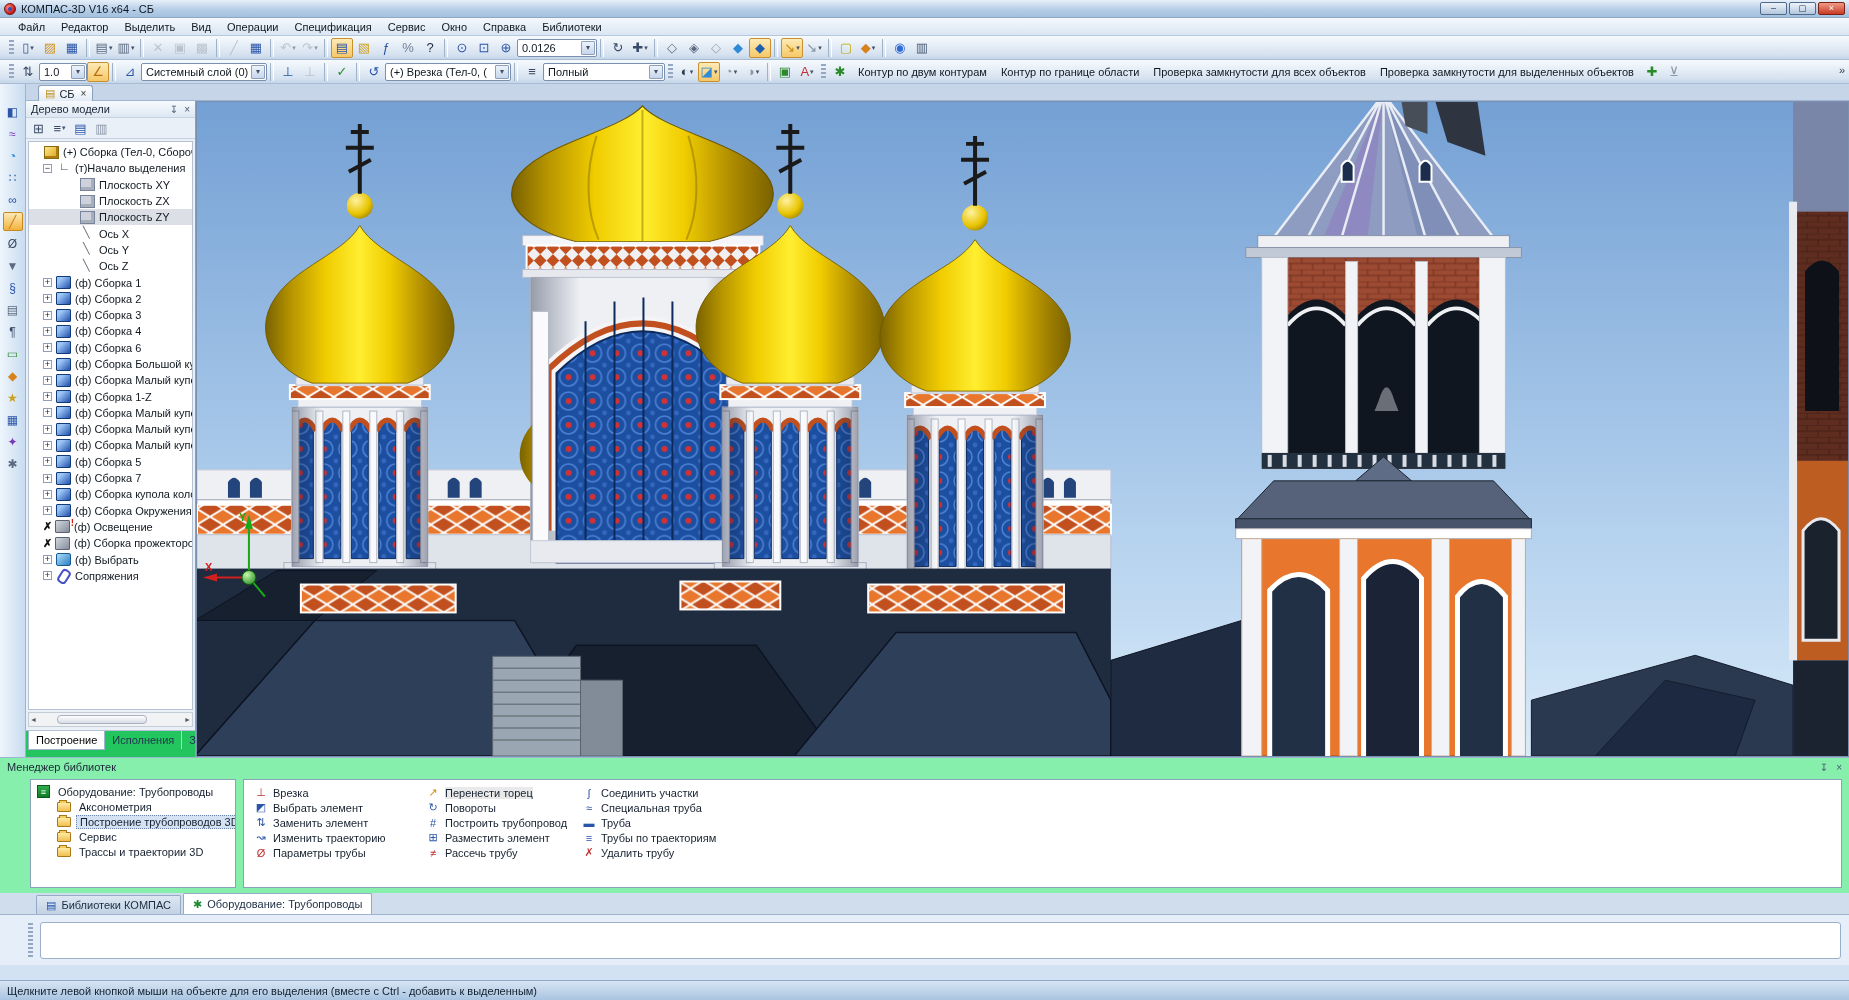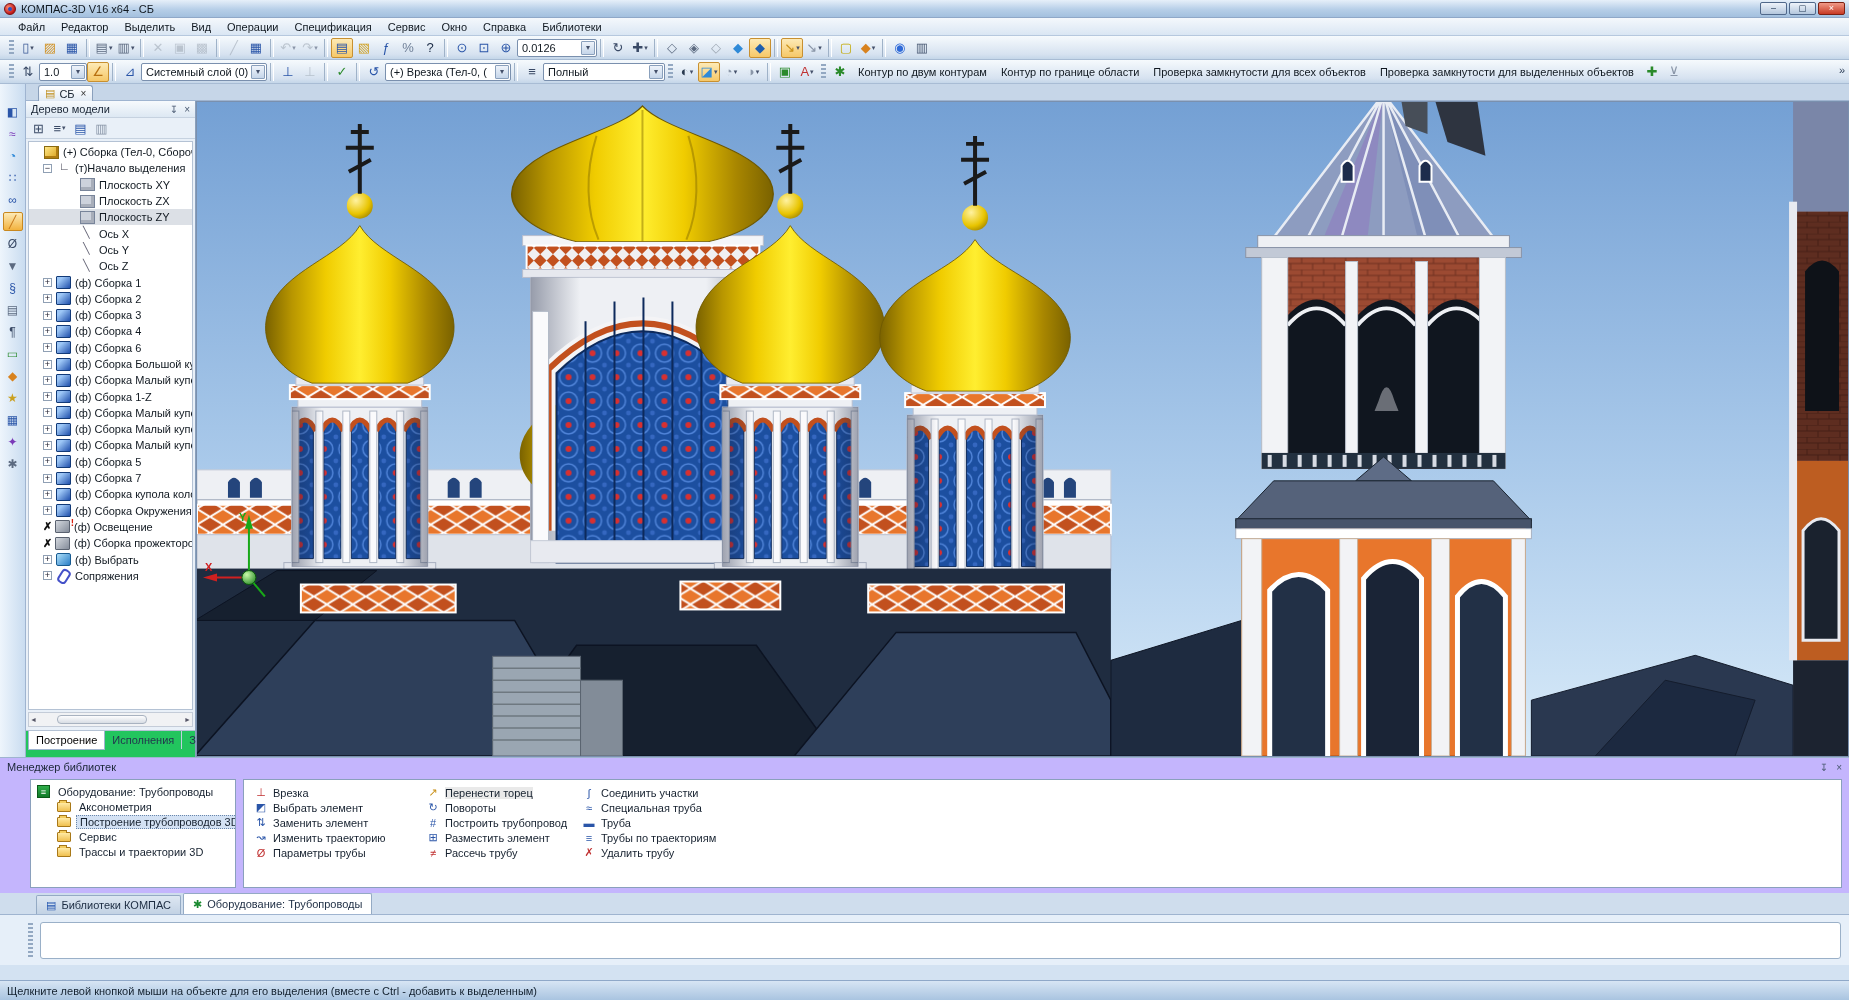--- a/index.html
+++ b/index.html
@@ -85,21 +85,21 @@
 .hthumb{position:absolute;left:28px;width:90px;top:2px;height:9px;background:linear-gradient(#fdfdfe,#d8dde4);border:1px solid #a8b2c0;border-radius:4px}
 .tree-tabs{position:absolute;left:0px;right:0;top:629px;height:27px;display:flex;align-items:flex-start;background:#22c55e;padding-left:2px;border-top:1px solid #b4c2d4}
 .ttab{padding:3px 7px;color:#23364e;border-right:1px solid #c0cede}
 .ttab[data-active]{background:#fff;border:1px solid #9fb4d0;border-top:none;font-weight:normal;color:#000}
 
 
 .viewport{position:absolute;left:196px;top:101px;right:0;height:656px;border:1px solid #7a90ae;background:#9cc}
 .viewport svg{position:absolute;left:0;top:0;width:100%;height:100%;font-family:"Liberation Sans",sans-serif}
 
 
-.lib-panel{position:absolute;left:0;right:0;top:757px;height:136px;background:#c4b5fd;border-top:1px solid #9fb4d0}
+.lib-panel{position:absolute;left:0;right:0;top:757px;height:136px;background:#86efac;border-top:1px solid #9fb4d0}
 .lib-header{height:18px;display:flex;align-items:center;justify-content:space-between;padding:0 7px;color:#1a2636}
 .lib-header .hic{display:flex;gap:8px;color:#4a5a72;font-size:10px}
 .lib-tree{position:absolute;left:30px;top:21px;width:206px;bottom:5px;background:#fff;border:1px solid #8aa0bc;padding:4px 0 0 6px}
 .lrow{height:15px;display:flex;align-items:center;white-space:nowrap;overflow:hidden}
 .lrow .lbl{padding:0 3px}
 .lrow[data-sel] .lbl{background:#d4e2f4;border:1px dotted #6a86aa}
 .lib-child{padding-left:20px}
 .libicon{width:13px;height:13px;background:linear-gradient(#2fae4a,#117a28);border:1px solid #0a5a18;margin-right:5px;flex:none;color:#fff;font-size:9px;line-height:12px;text-align:center}
 .fold{width:14px;height:10px;background:linear-gradient(#ffeaa4,#f0c050);border:1px solid #a87818;border-radius:1px;position:relative;margin-right:5px;flex:none}
 .fold::before{content:"";position:absolute;top:-3px;left:1px;width:6px;height:2px;background:#f4cd5e;border:1px solid #a87818;border-bottom:none}

